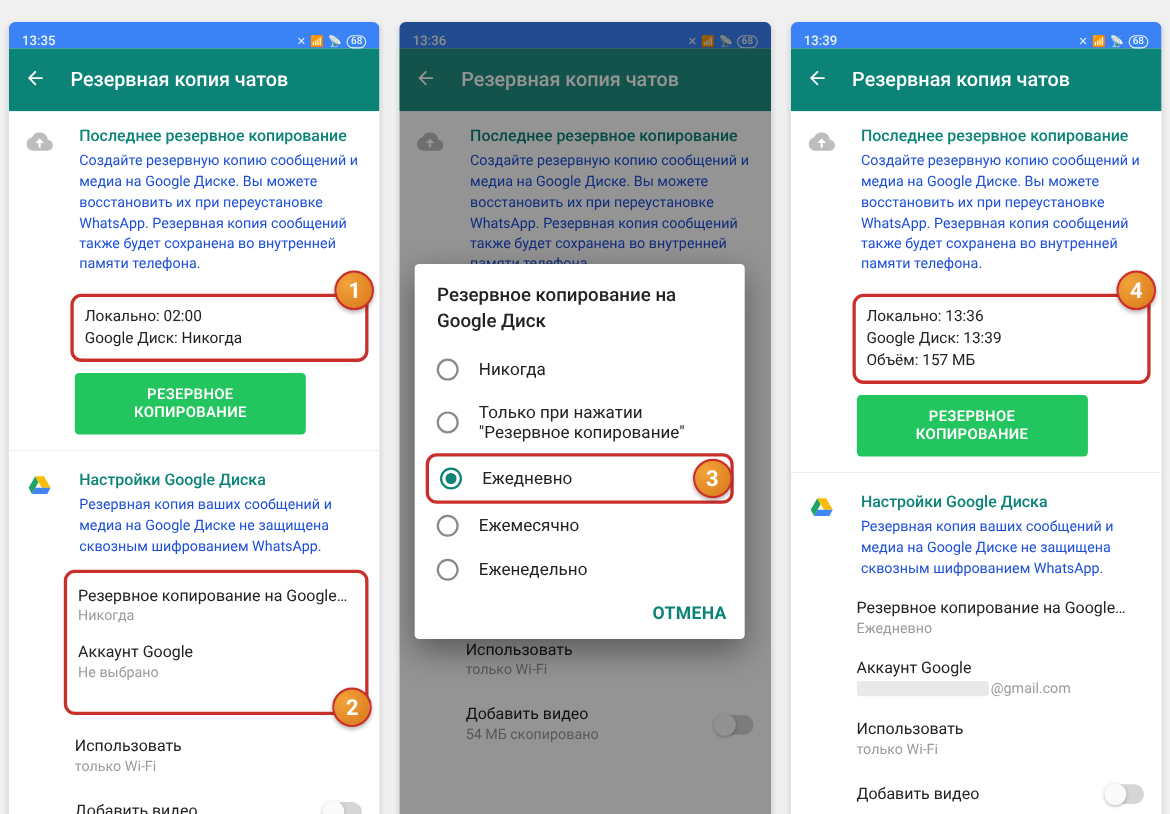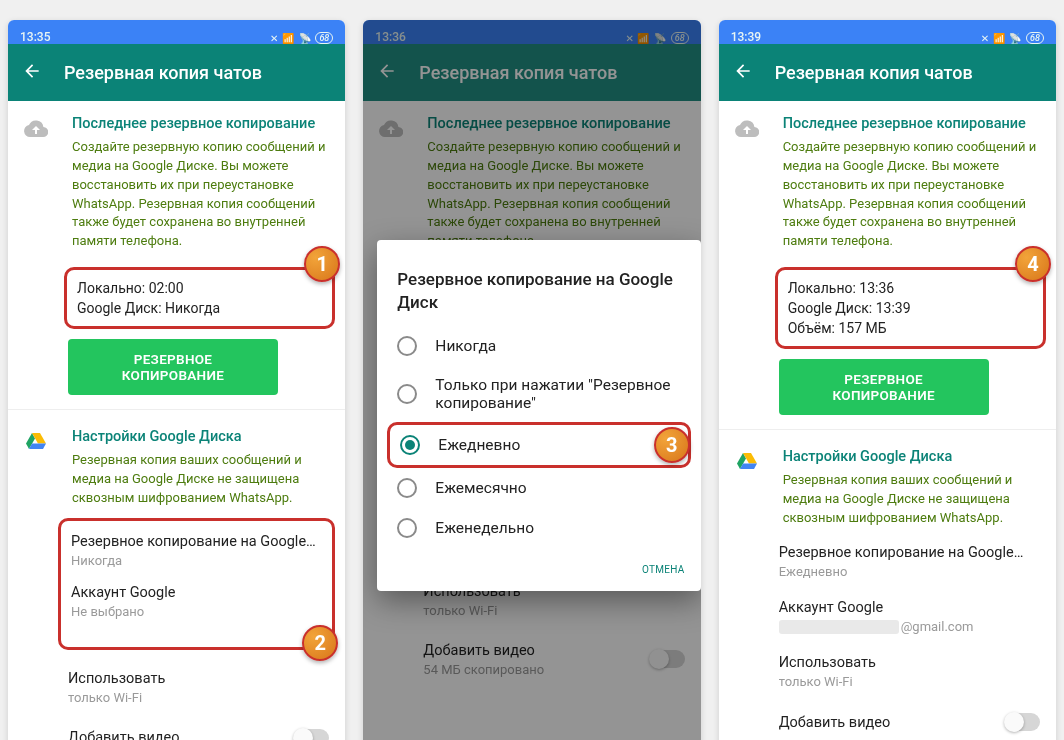--- a/index.html
+++ b/index.html
@@ -24,39 +24,39 @@
     color: #e8f5f3;
     height: 24px;
     display: flex;
     align-items: flex-end;
     justify-content: space-between;
     padding: 0 12px;
     font-size: 12px;
     font-weight: 500;
   }
   .statusbar .right { display: flex; gap: 4px; align-items: center; font-size: 10px; }
-  .statusbar .batt { border: 1px solid #e8f5f3; border-radius: 6px; padding: 0 3px; font-size: 9px; font-style: italic; }
+  .statusbar .batt { border: 1px solid #e8f5f3; border-radius: 6px; padding: 0 3px; font-size: 9px; }
   .appbar {
     background: #0b8377;
     color: #fff;
     height: 57px;
     display: flex;
     align-items: center;
     padding: 0 14px;
     gap: 22px;
   }
   .appbar .back svg { width: 20px; height: 20px; fill: #fff; }
   .appbar .title { font-size: 18px; font-weight: 500; }
   .content { padding: 0 0 8px 0; }
   .section { padding: 14px 16px 6px 16px; display: flex; gap: 18px; }
   .section .icon { width: 30px; flex-shrink: 0; padding-top: 2px; }
   .section .icon svg { width: 24px; height: 24px; }
   .section .body { flex: 1; }
   .section .heading { color: #0b8377; font-size: 14.5px; font-weight: 500; margin-bottom: 6px; }
-  .section .desc { color: #4d7c0f; font-size: 13px; line-height: 1.45; }
+  .section .desc { color: #1d4ed8; font-size: 13px; line-height: 1.45; }
   .highlight-box {
     border: 3px solid #c9302c;
     border-radius: 10px;
     padding: 8px 10px;
     margin: 10px 10px 10px 52px;
     position: relative;
   }
   .info-line { font-size: 14px; color: #222; padding: 2px 0; }
   .badge {
     position: absolute;
@@ -96,46 +96,46 @@
   .toggle::after {
     content: ""; position: absolute; width: 20px; height: 20px; border-radius: 50%;
     background: #fafafa; box-shadow: 0 1px 3px rgba(0,0,0,.3); top: -1px; left: -2px;
   }
   
   .scrim {
     position: absolute; inset: 0; background: rgba(0,0,0,.42);
   }
   .dialog {
     position: absolute;
-    left: 14px; right: 0; top: 220px;
+    left: 14px; right: 24px; top: 220px;
     background: #fff;
     border-radius: 4px;
     box-shadow: 0 10px 30px rgba(0,0,0,.4);
-    padding: 28px 0 6px 0;
+    padding: 18px 0 6px 0;
   }
   .dialog .dlg-title {
     font-size: 17px; font-weight: 500; color: #222;
     padding: 0 20px 12px 20px; line-height: 1.35;
   }
   .dialog .opt {
     display: flex; align-items: center; gap: 18px;
     padding: 10px 20px;
   }
   .dialog .opt .radio {
     width: 20px; height: 20px; border: 2px solid #8a8a8a; border-radius: 50%; flex-shrink: 0;
     display: flex; align-items: center; justify-content: center;
   }
   .dialog .opt.sel .radio { border-color: #0b8377; }
   .dialog .opt.sel .radio::after { content: ""; width: 10px; height: 10px; background: #0b8377; border-radius: 50%; }
   .dialog .opt .txt { font-size: 15.5px; color: #222; }
   .dialog .highlight-opt {
     border: 3px solid #c9302c; border-radius: 10px; margin: 0 10px; position: relative;
   }
   .dialog .actions { text-align: right; padding: 10px 16px 8px 0; }
-  .dialog .actions .cancel { color: #0b8377; font-weight: 400; font-size: 10px; letter-spacing: .3px; }
+  .dialog .actions .cancel { color: #0b8377; font-weight: 700; font-size: 16px; letter-spacing: .3px; }
   .blur-strip {
     height: 14px;
     background: #e9e9e9;
     border-radius: 3px;
     width: 120px;
     display: inline-block;
     vertical-align: middle;
     margin-right: 2px;
   }
 </style>

